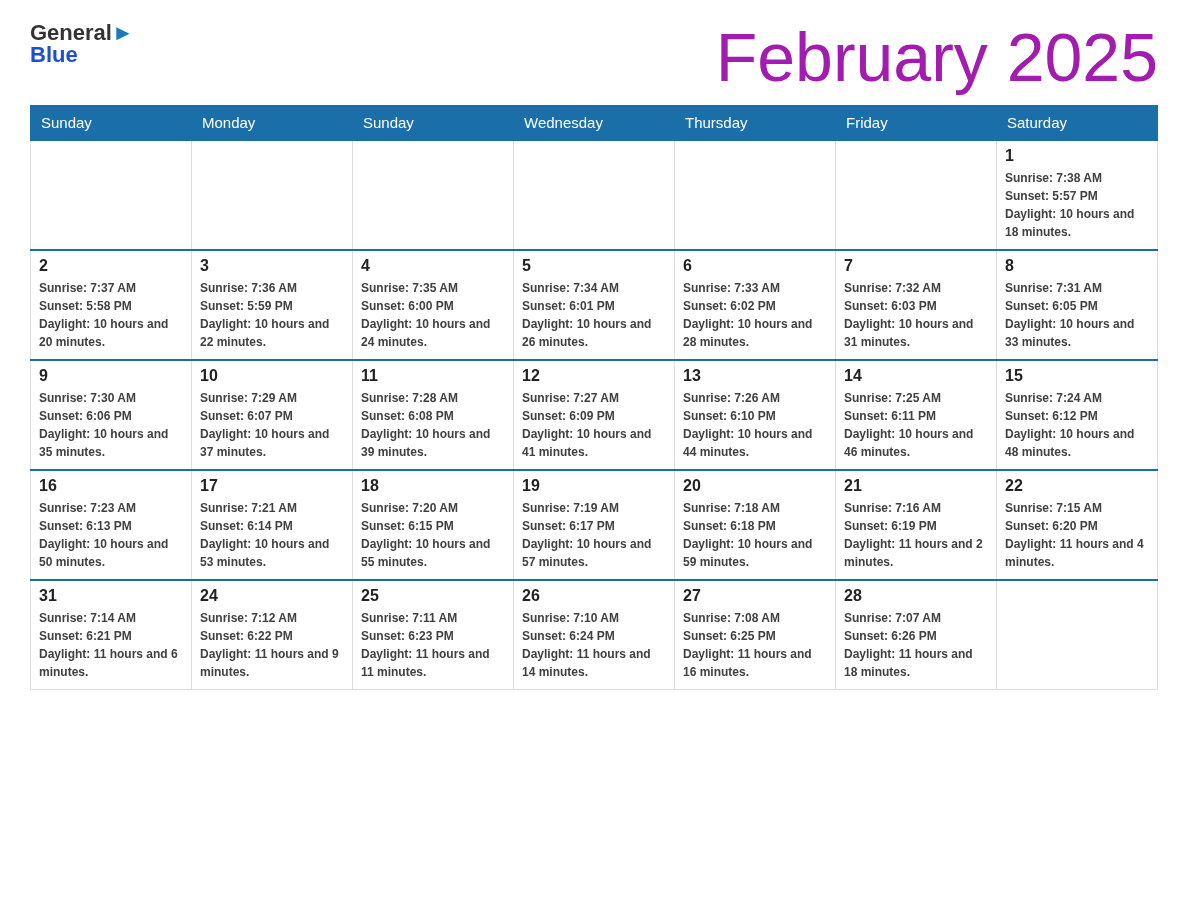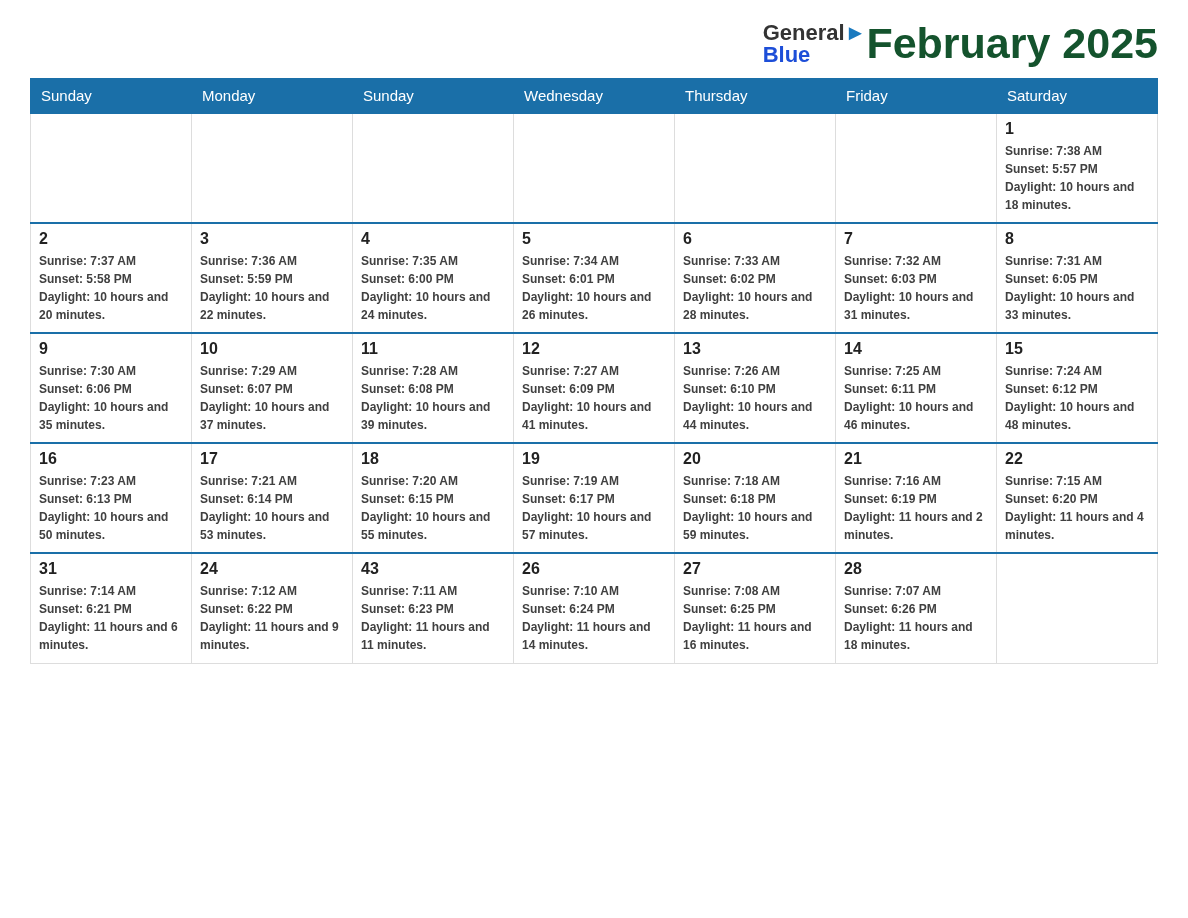--- a/index.html
+++ b/index.html
@@ -5,21 +5,21 @@
     * { box-sizing: border-box; margin: 0; padding: 0; }
     body {
       font-family: Arial, sans-serif;
       background: #fff;
       padding: 20px 30px;
       width: 1188px;
       min-height: 918px;
     }
     .header-area {
       display: flex;
-      justify-content: flex-end;
+      justify-content: space-between;
       align-items: flex-start;
       margin-bottom: 10px;
     }
     .logo {
       display: flex;
       flex-direction: column;
       align-items: flex-start;
     }
     .logo-general {
       font-size: 22px;
@@ -36,23 +36,23 @@
     .logo-blue {
       font-size: 22px;
       font-weight: bold;
       color: #1d4ed8;
       margin-top: -4px;
     }
     .title-area {
       text-align: right;
     }
     .month-title {
-      font-size: 43px;
-      font-weight: bold;
-      color: #14532d;
+      font-size: 68px;
+      font-weight: normal;
+      color: #a21caf;
       line-height: 1.1;
     }
     .location-subtitle {
       font-size: 20px;
       color: #444;
       margin-top: 4px;
     }
     .calendar-table {
       width: 100%;
       border-collapse: collapse;
@@ -245,21 +245,21 @@
       <tr>
         <td>
           <div class="day-number">31</div>
           <div class="day-info">Sunrise: 7:14 AM<br>Sunset: 6:21 PM<br>Daylight: 11 hours and 6 minutes.</div>
         </td>
         <td>
           <div class="day-number">24</div>
           <div class="day-info">Sunrise: 7:12 AM<br>Sunset: 6:22 PM<br>Daylight: 11 hours and 9 minutes.</div>
         </td>
         <td>
-          <div class="day-number">43</div>
+          <div class="day-number">25</div>
           <div class="day-info">Sunrise: 7:11 AM<br>Sunset: 6:23 PM<br>Daylight: 11 hours and 11 minutes.</div>
         </td>
         <td>
           <div class="day-number">26</div>
           <div class="day-info">Sunrise: 7:10 AM<br>Sunset: 6:24 PM<br>Daylight: 11 hours and 14 minutes.</div>
         </td>
         <td>
           <div class="day-number">27</div>
           <div class="day-info">Sunrise: 7:08 AM<br>Sunset: 6:25 PM<br>Daylight: 11 hours and 16 minutes.</div>
         </td>

